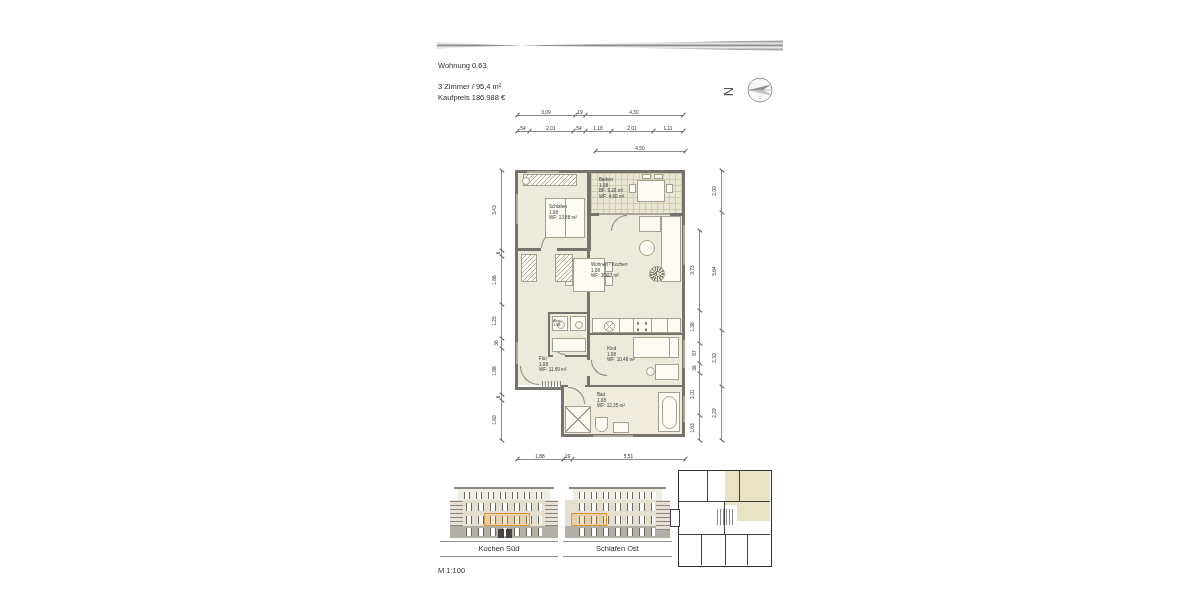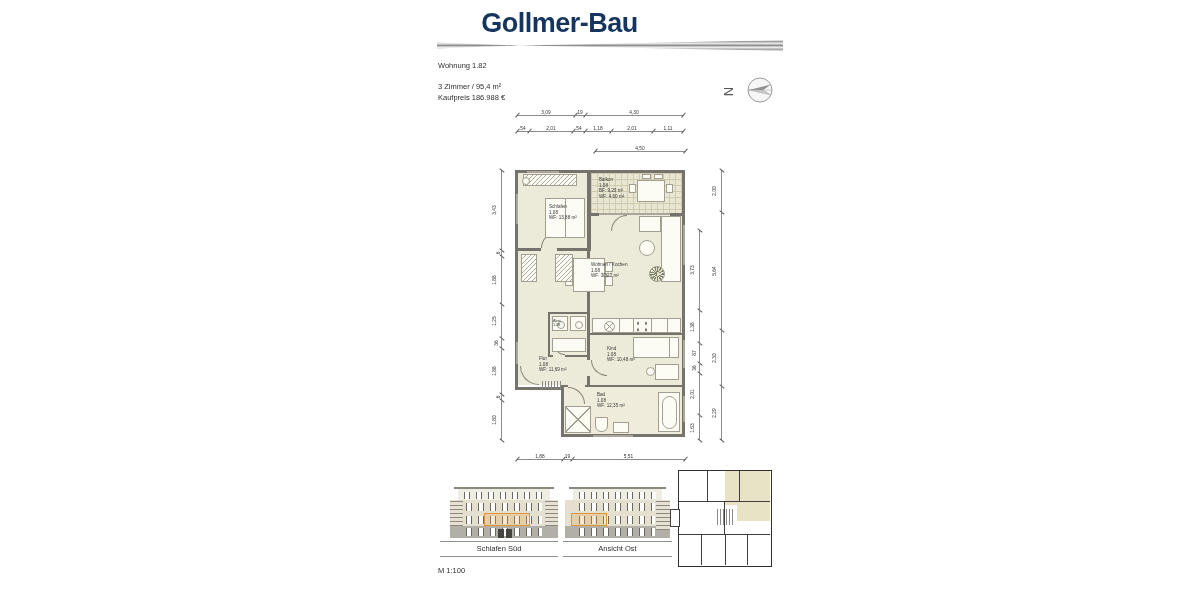--- a/index.html
+++ b/index.html
@@ -64,23 +64,22 @@
   .keyplan{position:absolute;left:678px;top:470px;width:94px;height:97px;background:#fff;
         border:1.6px solid #2f2f2f;box-sizing:border-box;}
   .kp{position:absolute;background:#3f3f3f;}
   .kpfill{position:absolute;background:#e9e3c6;}
 </style>
 </head>
 <body>
 
 <div class="page">
 
-  <div class="logo">Gollmer-Bau</div>
   <div class="ribbon"></div>
-  <div class="unit">Wohnung 1.82</div>
+  <div class="unit">Wohnung 0.63</div>
   <div class="details">3 Zimmer   /   95,4 m²</div>
   <div class="price">Kaufpreis 186.988 €</div>
 
   <div class="compass">
     <span class="nlabel">N</span>
     <svg width="56" height="30">
       <circle cx="38" cy="14" r="12" fill="#f6f6f6" stroke="#9a9a9a" stroke-width="1"></circle>
       <line x1="26" y1="14" x2="50" y2="14" stroke="#b5b5b5" stroke-width="0.7"></line>
       <polygon points="27,14 49,8.5 41,14" fill="#8f8f8f"></polygon>
       <polygon points="27,14 41,14 49,19" fill="#c9c9c9" stroke="#9a9a9a" stroke-width="0.4"></polygon>
@@ -347,37 +346,37 @@
     <div class="rails" style="position:absolute;left:95px;top:13px;width:13px;height:26px;"></div>
     <div class="winband" style="left:14px;top:4.5px;width:80px;height:7px;"></div>
     <div class="winband" style="left:16px;top:15.5px;width:76px;height:8px;"></div>
     <div class="winband" style="left:16px;top:28.5px;width:76px;height:8px;"></div>
     <div class="winband" style="left:16px;top:41px;width:76px;height:8px;"></div>
     <div style="position:absolute;left:48px;top:42px;width:6px;height:9px;background:#46443f;"></div>
     <div style="position:absolute;left:56px;top:42px;width:6px;height:9px;background:#46443f;"></div>
     <div style="position:absolute;left:34px;top:26px;width:46px;height:13px;border:1px solid #df9438;background:rgba(233,158,64,0.25);box-sizing:border-box;"></div>
   </div>
   <div class="eline" style="left:440px;top:541px;width:118px;"></div>
-  <div class="elabel" style="left:440px;top:544px;width:118px;">Schlafen Süd</div>
+  <div class="elabel" style="left:440px;top:544px;width:118px;">Kochen Süd</div>
   <div class="eline" style="left:440px;top:556px;width:118px;"></div>
 
   <div class="bldg" style="left:565px;top:487px;width:105px;height:53px;">
     <div style="position:absolute;left:4px;top:0;width:97px;height:2px;background:#8a877e;"></div>
     <div style="position:absolute;left:8px;top:2px;width:89px;height:11px;background:#efece2;"></div>
     <div style="position:absolute;left:0;top:13px;width:105px;height:26px;background:#e4dfcf;"></div>
     <div style="position:absolute;left:0;top:39px;width:105px;height:12px;background:#b2afa7;"></div>
     <div class="rails" style="position:absolute;left:91px;top:13px;width:14px;height:30px;"></div>
     <div class="winband" style="left:14px;top:4.5px;width:77px;height:7px;"></div>
     <div class="winband" style="left:14px;top:15.5px;width:76px;height:8px;"></div>
     <div class="winband" style="left:14px;top:28.5px;width:76px;height:8px;"></div>
     <div class="winband" style="left:14px;top:41px;width:76px;height:8px;"></div>
     <div style="position:absolute;left:6px;top:26px;width:36px;height:13px;border:1px solid #df9438;background:rgba(233,158,64,0.25);box-sizing:border-box;"></div>
   </div>
   <div class="eline" style="left:563px;top:541px;width:109px;"></div>
-  <div class="elabel" style="left:563px;top:544px;width:109px;">Ansicht Ost</div>
+  <div class="elabel" style="left:563px;top:544px;width:109px;">Schlafen Ost</div>
   <div class="eline" style="left:563px;top:556px;width:109px;"></div>
 
   <div class="keyplan">
     <div class="kpfill" style="left:46px;top:0;width:45px;height:34px;"></div>
     <div class="kpfill" style="left:58px;top:34px;width:33px;height:16px;"></div>
     <div class="kp" style="left:0;top:30px;width:91px;height:1px;"></div>
     <div class="kp" style="left:0;top:63px;width:91px;height:1px;"></div>
     <div class="kp" style="left:28px;top:0;width:1px;height:30px;"></div>
     <div class="kp" style="left:60px;top:0;width:1px;height:30px;"></div>
     <div class="kp" style="left:45px;top:30px;width:1px;height:33px;"></div>

